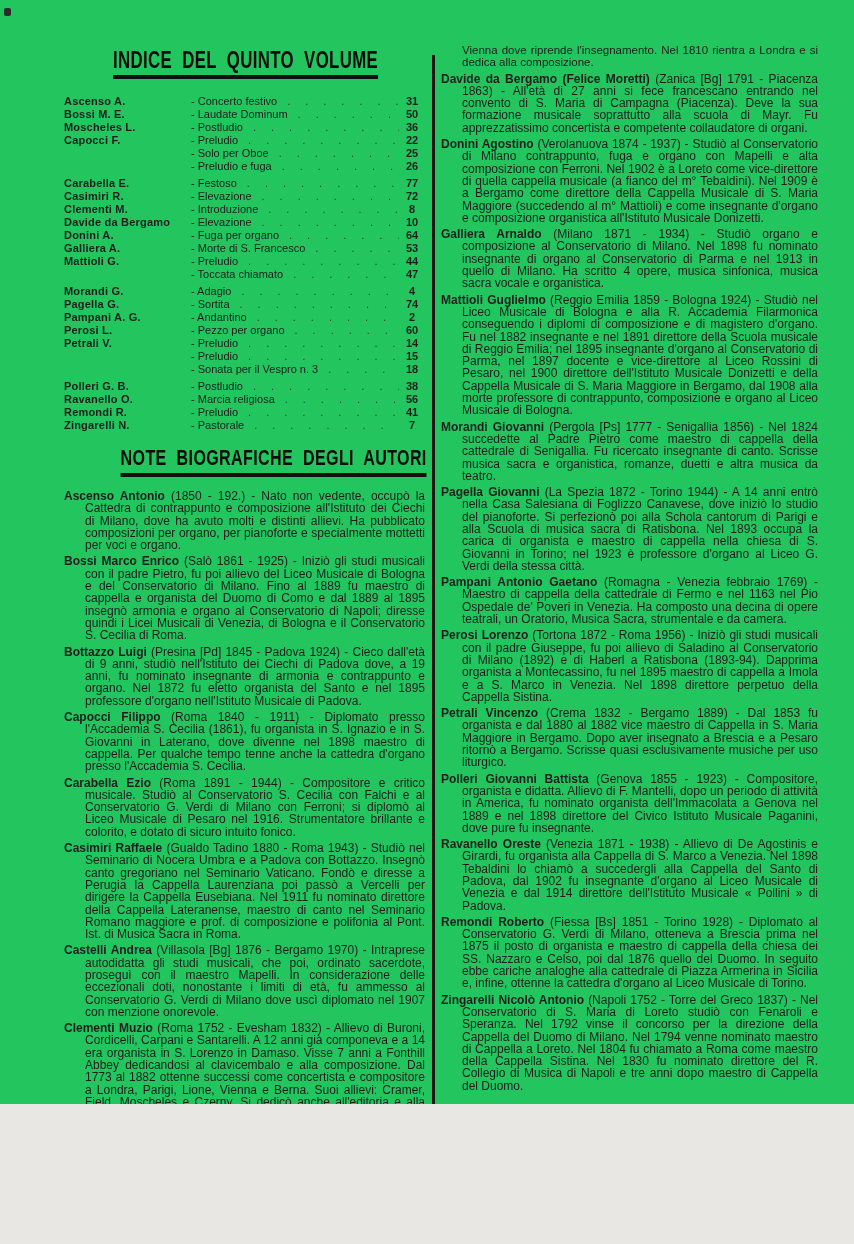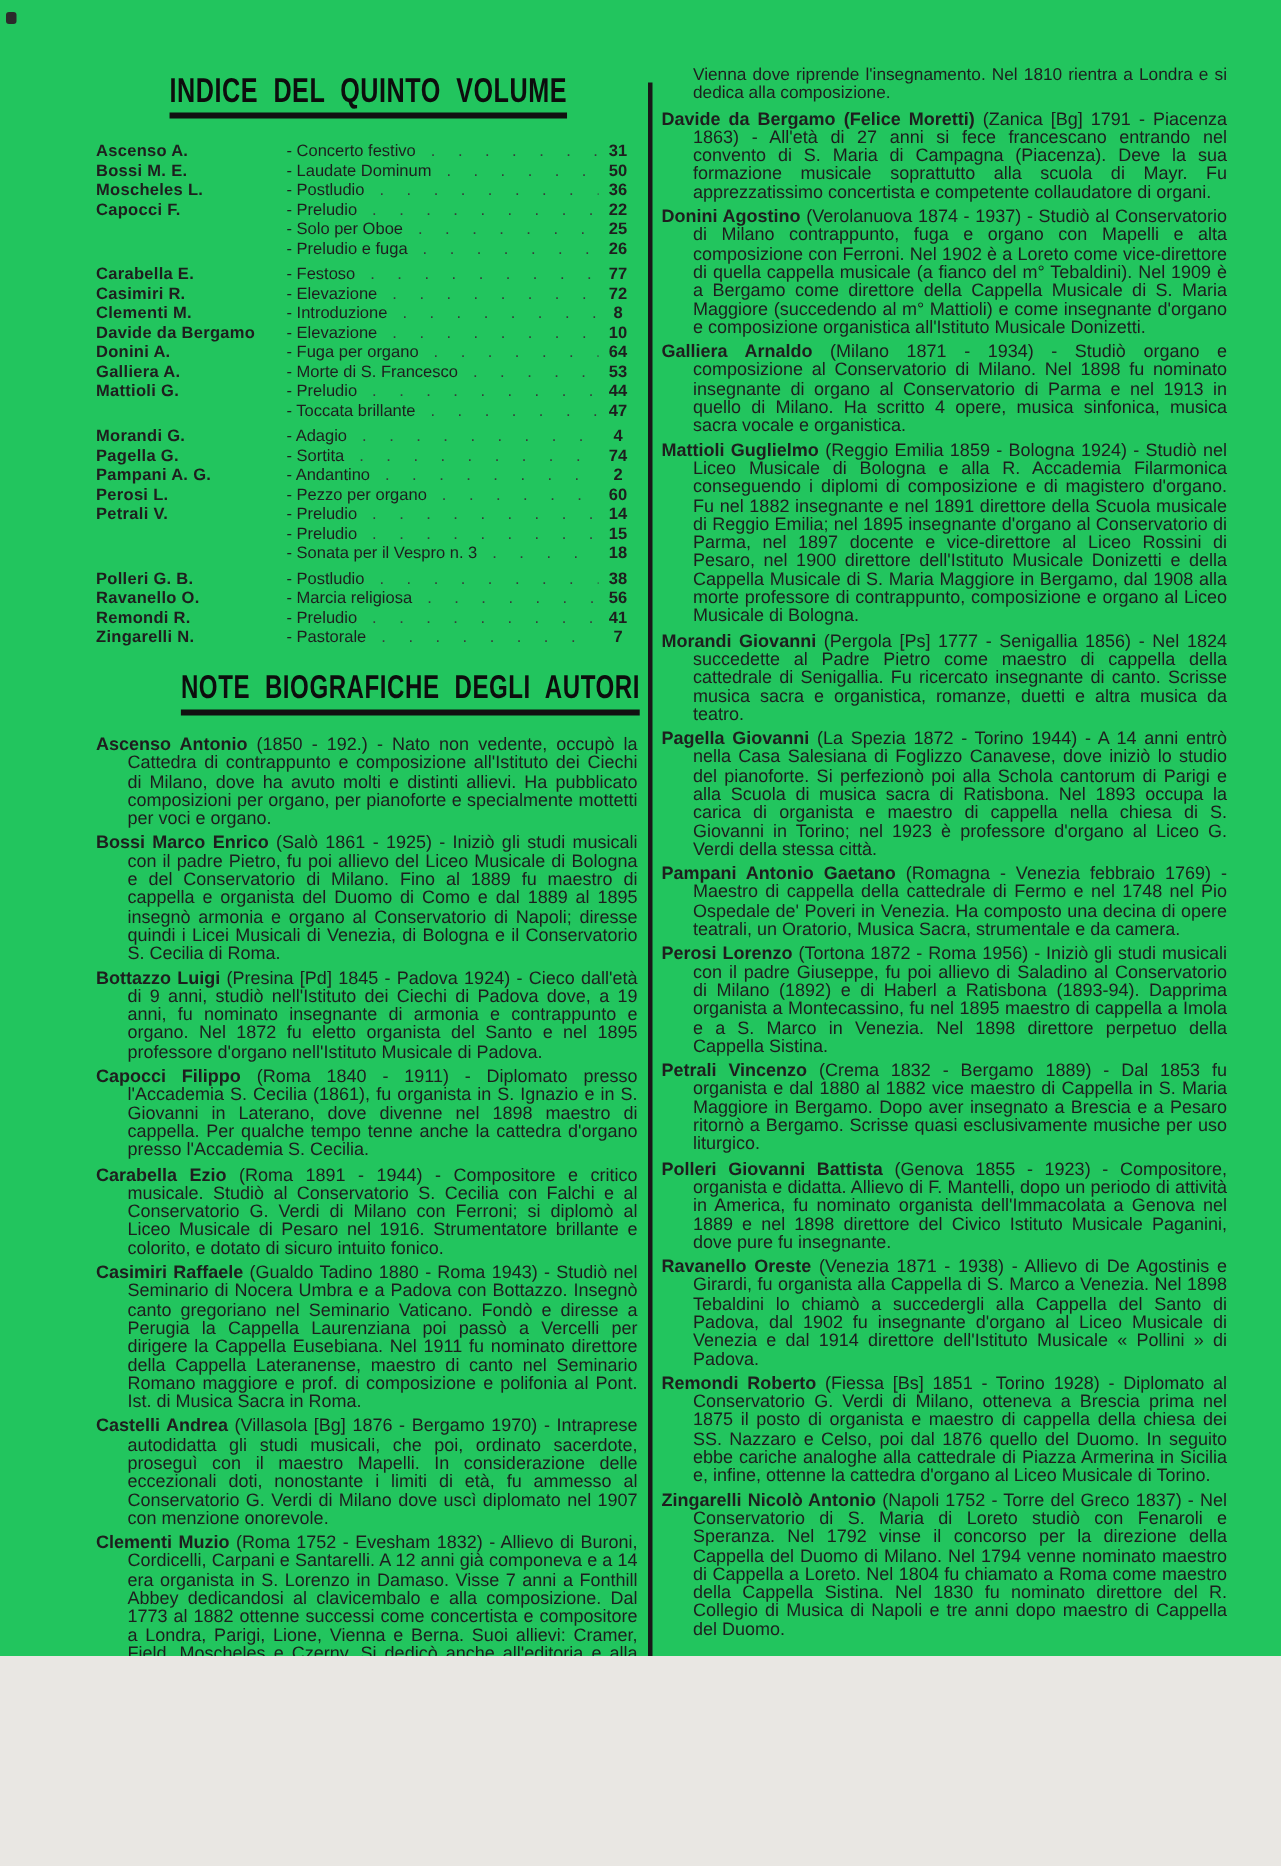--- a/index.html
+++ b/index.html
@@ -129,21 +129,21 @@
           <span class="idx-page">53</span>
         </div>
       <div class="idx-row">
           <span class="idx-author">Mattioli G.</span>
           <span class="idx-piece">- Preludio</span>
           <span class="idx-leader"></span>
           <span class="idx-page">44</span>
         </div>
       <div class="idx-row">
           <span class="idx-author"></span>
-          <span class="idx-piece">- Toccata brillante</span>
+          <span class="idx-piece">- Toccata chiamato</span>
           <span class="idx-leader"></span>
           <span class="idx-page">47</span>
         </div>
       <div class="idx-row gap">
           <span class="idx-author">Morandi G.</span>
           <span class="idx-piece">- Adagio</span>
           <span class="idx-leader"></span>
           <span class="idx-page">4</span>
         </div>
       <div class="idx-row">
@@ -226,21 +226,21 @@
 
   <div class="col-right">
     <p class="cont">Vienna dove riprende l'insegnamento. Nel 1810 rientra a Londra e si dedica alla composizione.</p>
     <div class="bios">
       <p class="bio"><b>Davide da Bergamo (Felice Moretti)</b><span> (Zanica [Bg] 1791 - Piacenza 1863) - All'età di 27 anni si fece francescano entrando nel convento di S. Maria di Campagna (Piacenza). Deve la sua formazione musicale soprattutto alla scuola di Mayr. Fu apprezzatissimo concertista e competente collaudatore di organi.</span></p>
       <p class="bio"><b>Donini Agostino</b><span> (Verolanuova 1874 - 1937) - Studiò al Conservatorio di Milano contrappunto, fuga e organo con Mapelli e alta composizione con Ferroni. Nel 1902 è a Loreto come vice-direttore di quella cappella musicale (a fianco del m° Tebaldini). Nel 1909 è a Bergamo come direttore della Cappella Musicale di S. Maria Maggiore (succedendo al m° Mattioli) e come insegnante d'organo e composizione organistica all'Istituto Musicale Donizetti.</span></p>
       <p class="bio"><b>Galliera Arnaldo</b><span> (Milano 1871 - 1934) - Studiò organo e composizione al Conservatorio di Milano. Nel 1898 fu nominato insegnante di organo al Conservatorio di Parma e nel 1913 in quello di Milano. Ha scritto 4 opere, musica sinfonica, musica sacra vocale e organistica.</span></p>
       <p class="bio"><b>Mattioli Guglielmo</b><span> (Reggio Emilia 1859 - Bologna 1924) - Studiò nel Liceo Musicale di Bologna e alla R. Accademia Filarmonica conseguendo i diplomi di composizione e di magistero d'organo. Fu nel 1882 insegnante e nel 1891 direttore della Scuola musicale di Reggio Emilia; nel 1895 insegnante d'organo al Conservatorio di Parma, nel 1897 docente e vice-direttore al Liceo Rossini di Pesaro, nel 1900 direttore dell'Istituto Musicale Donizetti e della Cappella Musicale di S. Maria Maggiore in Bergamo, dal 1908 alla morte professore di contrappunto, composizione e organo al Liceo Musicale di Bologna.</span></p>
       <p class="bio"><b>Morandi Giovanni</b><span> (Pergola [Ps] 1777 - Senigallia 1856) - Nel 1824 succedette al Padre Pietro come maestro di cappella della cattedrale di Senigallia. Fu ricercato insegnante di canto. Scrisse musica sacra e organistica, romanze, duetti e altra musica da teatro.</span></p>
       <p class="bio"><b>Pagella Giovanni</b><span> (La Spezia 1872 - Torino 1944) - A 14 anni entrò nella Casa Salesiana di Foglizzo Canavese, dove iniziò lo studio del pianoforte. Si perfezionò poi alla Schola cantorum di Parigi e alla Scuola di musica sacra di Ratisbona. Nel 1893 occupa la carica di organista e maestro di cappella nella chiesa di S. Giovanni in Torino; nel 1923 è professore d'organo al Liceo G. Verdi della stessa città.</span></p>
-      <p class="bio"><b>Pampani Antonio Gaetano</b><span> (Romagna - Venezia febbraio 1769) - Maestro di cappella della cattedrale di Fermo e nel 1748 nel Pio Ospedale de' Poveri in Venezia. Ha composto una decina di opere teatrali, un Oratorio, Musica Sacra, strumentale e da camera.</span></p>
+      <p class="bio"><b>Pampani Antonio Gaetano</b><span> (Romagna - Venezia febbraio 1769) - Maestro di cappella della cattedrale di Fermo e nel 1163 nel Pio Ospedale de' Poveri in Venezia. Ha composto una decina di opere teatrali, un Oratorio, Musica Sacra, strumentale e da camera.</span></p>
       <p class="bio"><b>Perosi Lorenzo</b><span> (Tortona 1872 - Roma 1956) - Iniziò gli studi musicali con il padre Giuseppe, fu poi allievo di Saladino al Conservatorio di Milano (1892) e di Haberl a Ratisbona (1893-94). Dapprima organista a Montecassino, fu nel 1895 maestro di cappella a Imola e a S. Marco in Venezia. Nel 1898 direttore perpetuo della Cappella Sistina.</span></p>
       <p class="bio"><b>Petrali Vincenzo</b><span> (Crema 1832 - Bergamo 1889) - Dal 1853 fu organista e dal 1880 al 1882 vice maestro di Cappella in S. Maria Maggiore in Bergamo. Dopo aver insegnato a Brescia e a Pesaro ritornò a Bergamo. Scrisse quasi esclusivamente musiche per uso liturgico.</span></p>
       <p class="bio"><b>Polleri Giovanni Battista</b><span> (Genova 1855 - 1923) - Compositore, organista e didatta. Allievo di F. Mantelli, dopo un periodo di attività in America, fu nominato organista dell'Immacolata a Genova nel 1889 e nel 1898 direttore del Civico Istituto Musicale Paganini, dove pure fu insegnante.</span></p>
       <p class="bio"><b>Ravanello Oreste</b><span> (Venezia 1871 - 1938) - Allievo di De Agostinis e Girardi, fu organista alla Cappella di S. Marco a Venezia. Nel 1898 Tebaldini lo chiamò a succedergli alla Cappella del Santo di Padova, dal 1902 fu insegnante d'organo al Liceo Musicale di Venezia e dal 1914 direttore dell'Istituto Musicale « Pollini » di Padova.</span></p>
       <p class="bio"><b>Remondi Roberto</b><span> (Fiessa [Bs] 1851 - Torino 1928) - Diplomato al Conservatorio G. Verdi di Milano, otteneva a Brescia prima nel 1875 il posto di organista e maestro di cappella della chiesa dei SS. Nazzaro e Celso, poi dal 1876 quello del Duomo. In seguito ebbe cariche analoghe alla cattedrale di Piazza Armerina in Sicilia e, infine, ottenne la cattedra d'organo al Liceo Musicale di Torino.</span></p>
       <p class="bio"><b>Zingarelli Nicolò Antonio</b><span> (Napoli 1752 - Torre del Greco 1837) - Nel Conservatorio di S. Maria di Loreto studiò con Fenaroli e Speranza. Nel 1792 vinse il concorso per la direzione della Cappella del Duomo di Milano. Nel 1794 venne nominato maestro di Cappella a Loreto. Nel 1804 fu chiamato a Roma come maestro della Cappella Sistina. Nel 1830 fu nominato direttore del R. Collegio di Musica di Napoli e tre anni dopo maestro di Cappella del Duomo.</span></p>
     </div>
   </div>
 </div>
 

